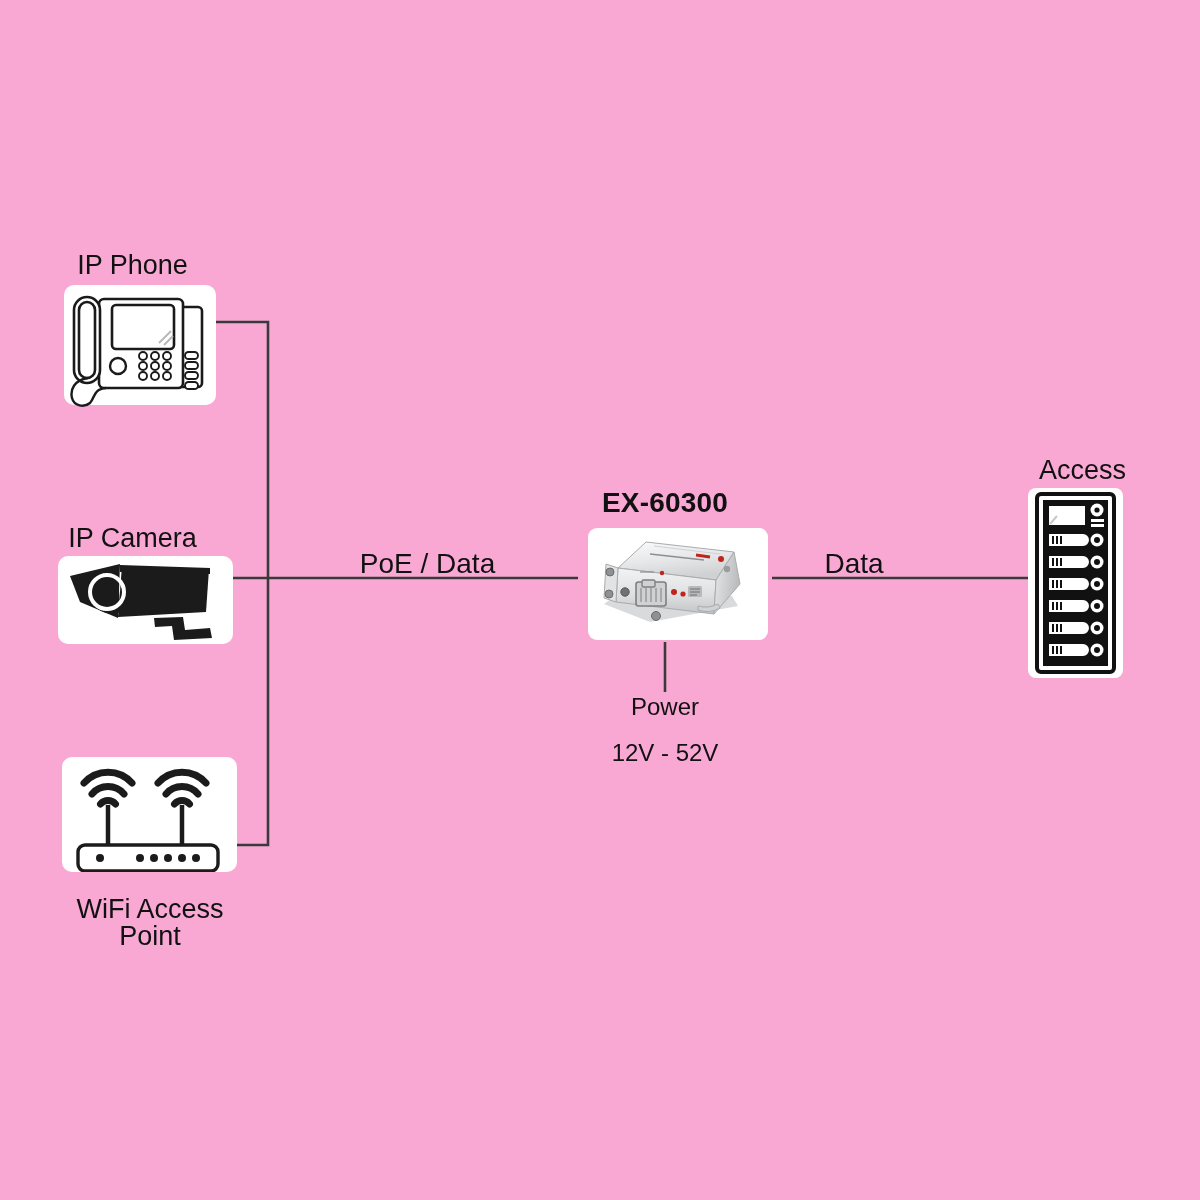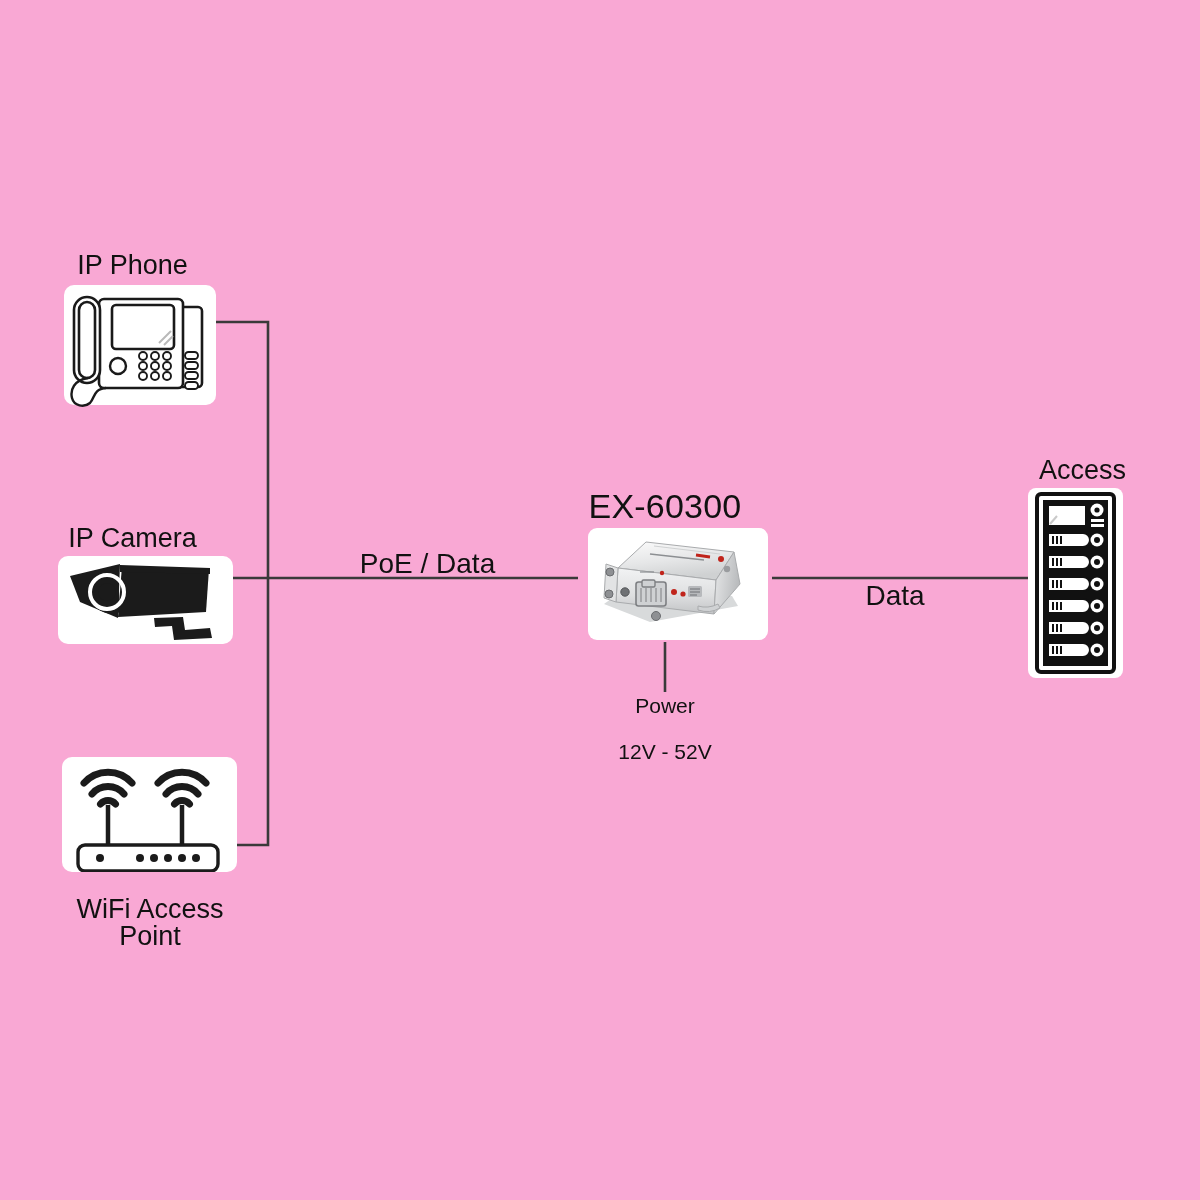--- a/index.html
+++ b/index.html
@@ -24,30 +24,30 @@
     font-family: "Liberation Sans", sans-serif;
     white-space: nowrap;
     line-height: 1.12;
     text-align: center;
   }
   .lbl.node-title {
     font-size: 27px;
     font-weight: 400;
   }
   .lbl.dev-title {
-    font-size: 34px;
-    font-weight: 400;
+    font-size: 28px;
+    font-weight: 700;
     letter-spacing: 0.2px;
   }
   .lbl.link-label {
     font-size: 28px;
     font-weight: 400;
   }
   .lbl.power-label {
-    font-size: 21px;
+    font-size: 24px;
     font-weight: 400;
   }
   .icon-wrap {
     position: absolute;
   }
   .icon-wrap svg {
     display: block;
   }
   #wires {
     position: absolute;
@@ -180,21 +180,21 @@
         <circle cx="134" cy="101" r="4"></circle>
       </g>
     </svg>
   </div>
 
   <div class="lbl node-title" style="left:0px; top:921px; width:300px;">Point</div>
   <div class="lbl node-title" style="left:0px; top:894px; width:300px;">WiFi Access</div>
 
   <div class="lbl link-label" style="left:305px; top:548px; width:245px;">PoE  / Data</div>
 
-  <div class="lbl link-label" style="left:805px; top:548px; width:180px;margin-top:32px;">Data</div>
+  <div class="lbl link-label" style="left:764px; top:548px; width:180px;">Data</div>
 
   <div class="lbl dev-title" style="left:540px; top:487px; width:250px;">EX-60300</div>
 
   <div class="icon-wrap" style="left:588px; top:528px; width:180px; height:112px;">
     <svg width="180" height="112" viewBox="0 0 180 112">
       <defs>
         <linearGradient id="topFace" x1="0" y1="0" x2="0.35" y2="1">
           <stop offset="0%" stop-color="#fbfbfb"></stop>
           <stop offset="55%" stop-color="#e6e7e8"></stop>
           <stop offset="100%" stop-color="#cfd1d2"></stop>

